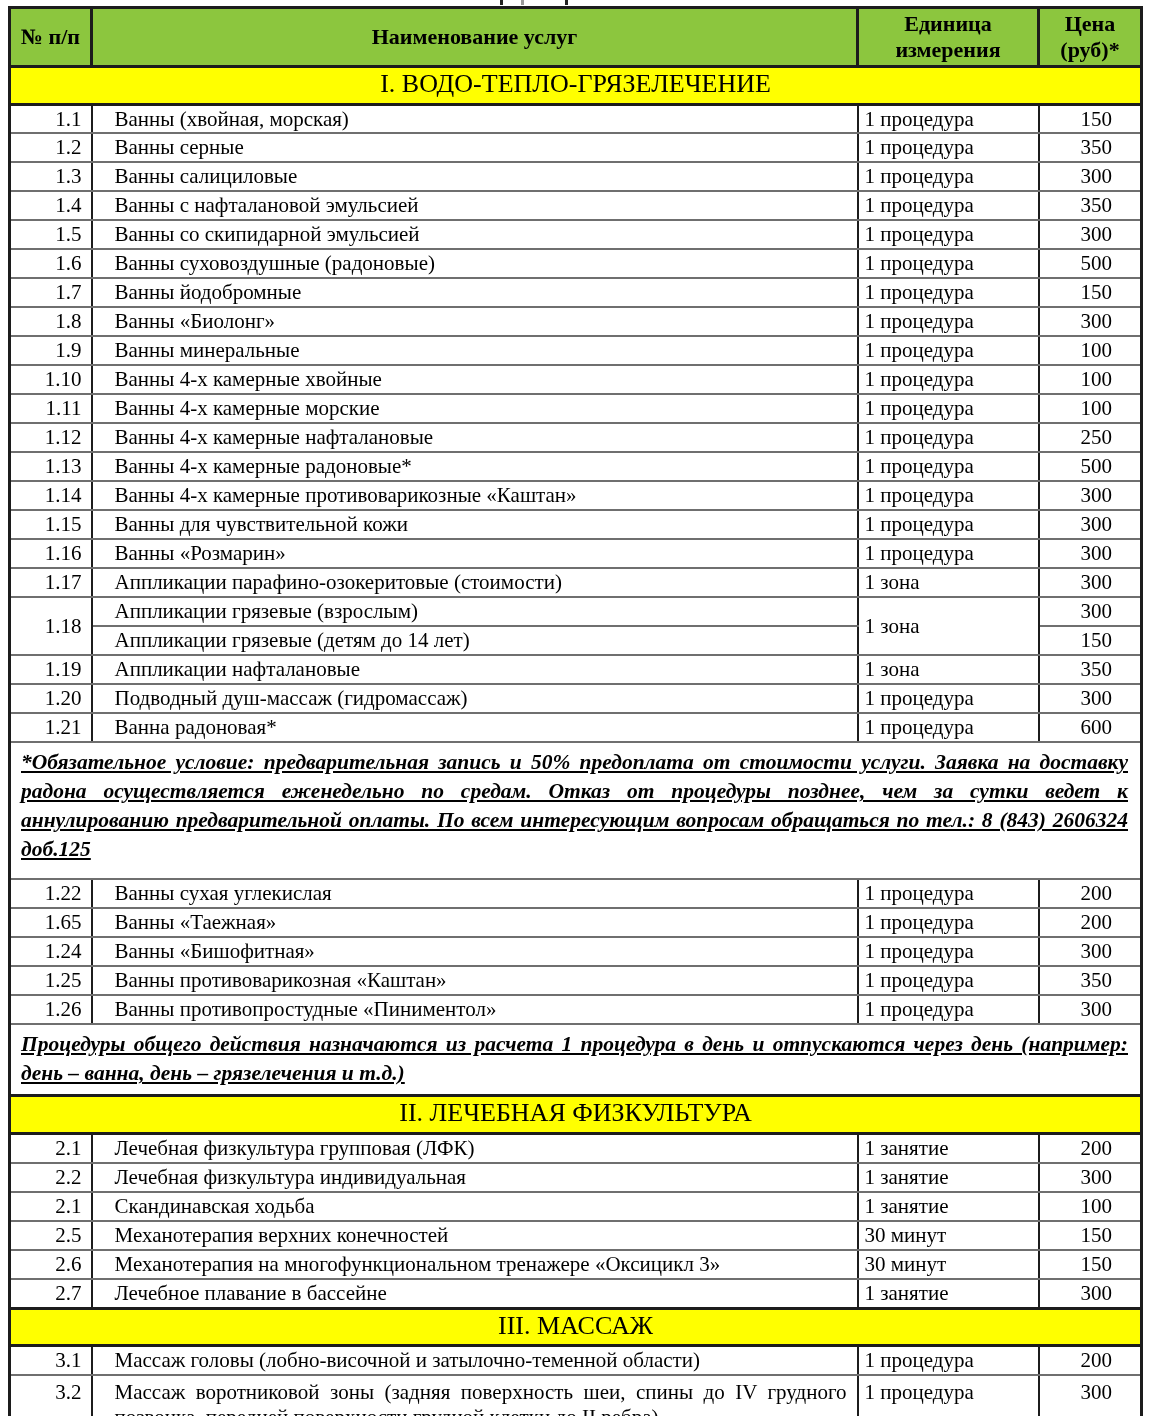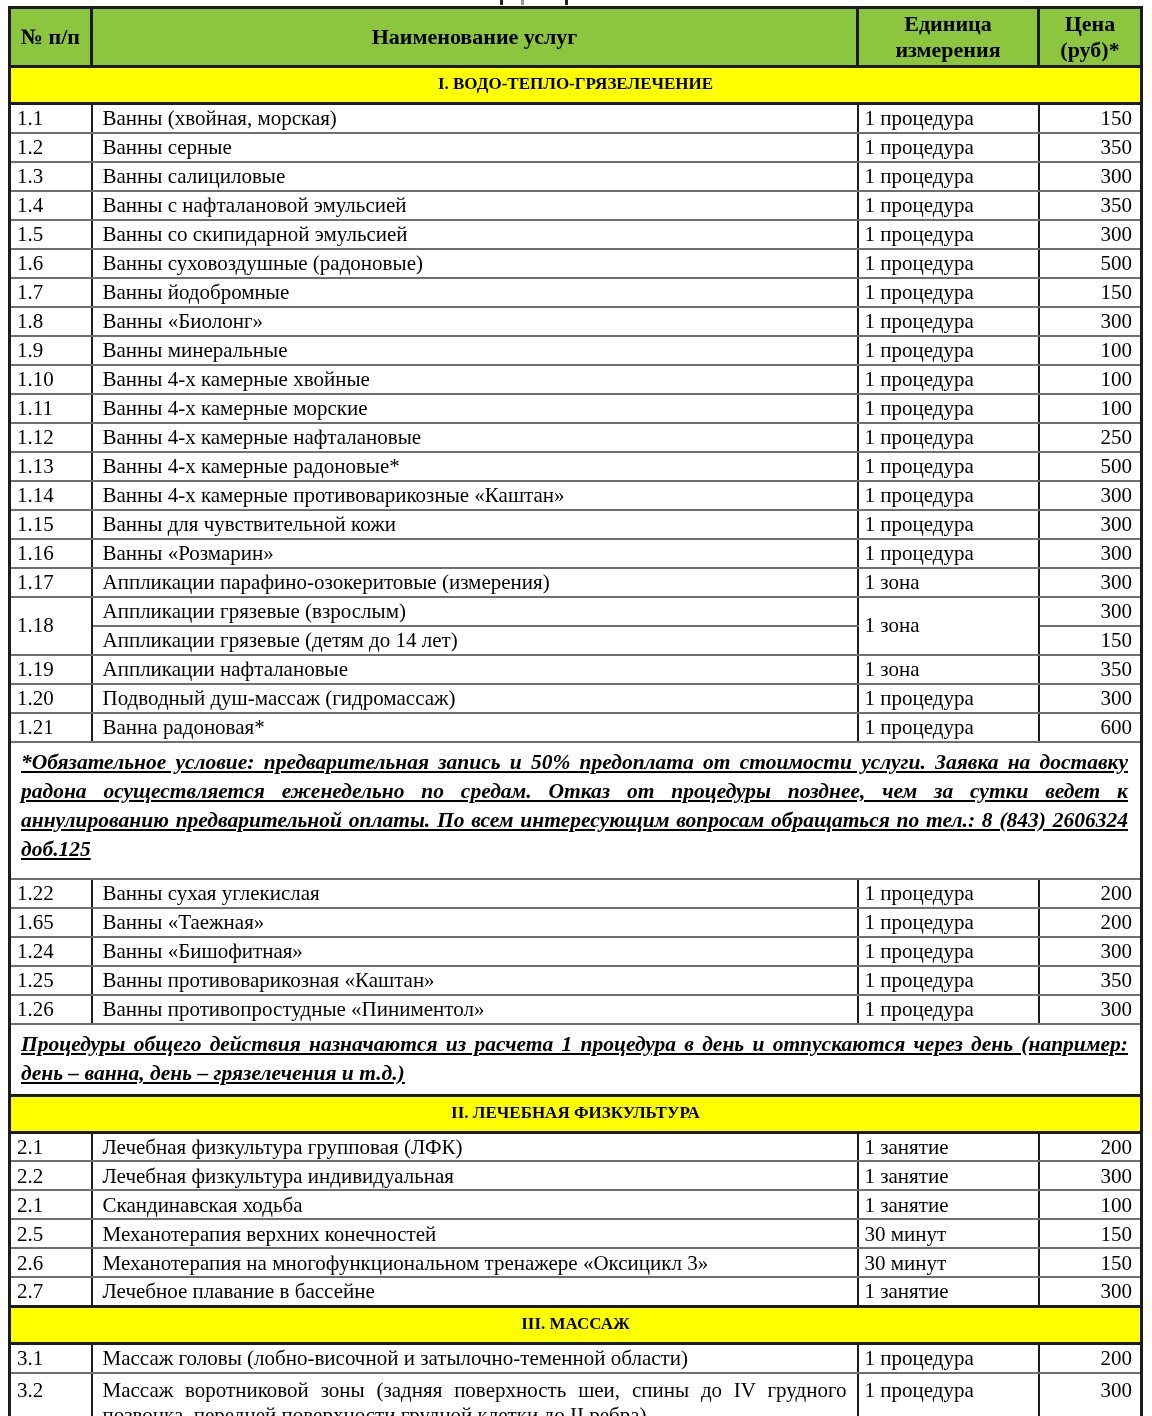--- a/index.html
+++ b/index.html
@@ -53,33 +53,33 @@
     font-weight:bold;
     font-size:22px;
     text-align:center;
     height:57px;
     padding:2px 4px;
   }
 
   tr.band td{
     background:var(--yellow);
     border:3px solid var(--border-dark);
-    font-weight:bold;
-    font-size:17px;
+    font-weight:normal;
+    font-size:26px;
     text-align:center;
     height:37px;
     padding:1px 0 3px 0;
   }
 
   tr.item{height:29px;}
-  td.num{padding-right:9px;}
-  td.name{text-align:left;padding-left:10px;}
+  td.num{text-align:right;padding-right:9px;}
+  td.name{text-align:left;padding-left:22px;}
   td.name.justify{text-align:justify;padding-right:10px;}
   td.unit{text-align:left;}
-  td.price{text-align:right;padding-right:8px;}
+  td.price{text-align:right;padding-right:28px;}
 
   tr.noterow td{
     font-weight:bold;
     font-style:italic;
     text-align:justify;
     font-size:21.5px;
     line-height:29px;
     padding:5px 12px 14px 10px;
     text-decoration:underline;
   }
@@ -206,21 +206,21 @@
           <td class="price">300</td>
         </tr>
         <tr class="item">
           <td class="num">1.16</td>
           <td class="name">Ванны «Розмарин»</td>
           <td class="unit">1 процедура</td>
           <td class="price">300</td>
         </tr>
         <tr class="item">
           <td class="num">1.17</td>
-          <td class="name">Аппликации парафино-озокеритовые (измерения)</td>
+          <td class="name">Аппликации парафино-озокеритовые (стоимости)</td>
           <td class="unit">1 зона</td>
           <td class="price">300</td>
         </tr>
         <tr class="item">
           <td class="num" rowspan="2">1.18</td>
           <td class="name">Аппликации грязевые (взрослым)</td>
           <td class="unit" rowspan="2">1 зона</td>
           <td class="price">300</td>
         </tr>
         <tr class="item">

